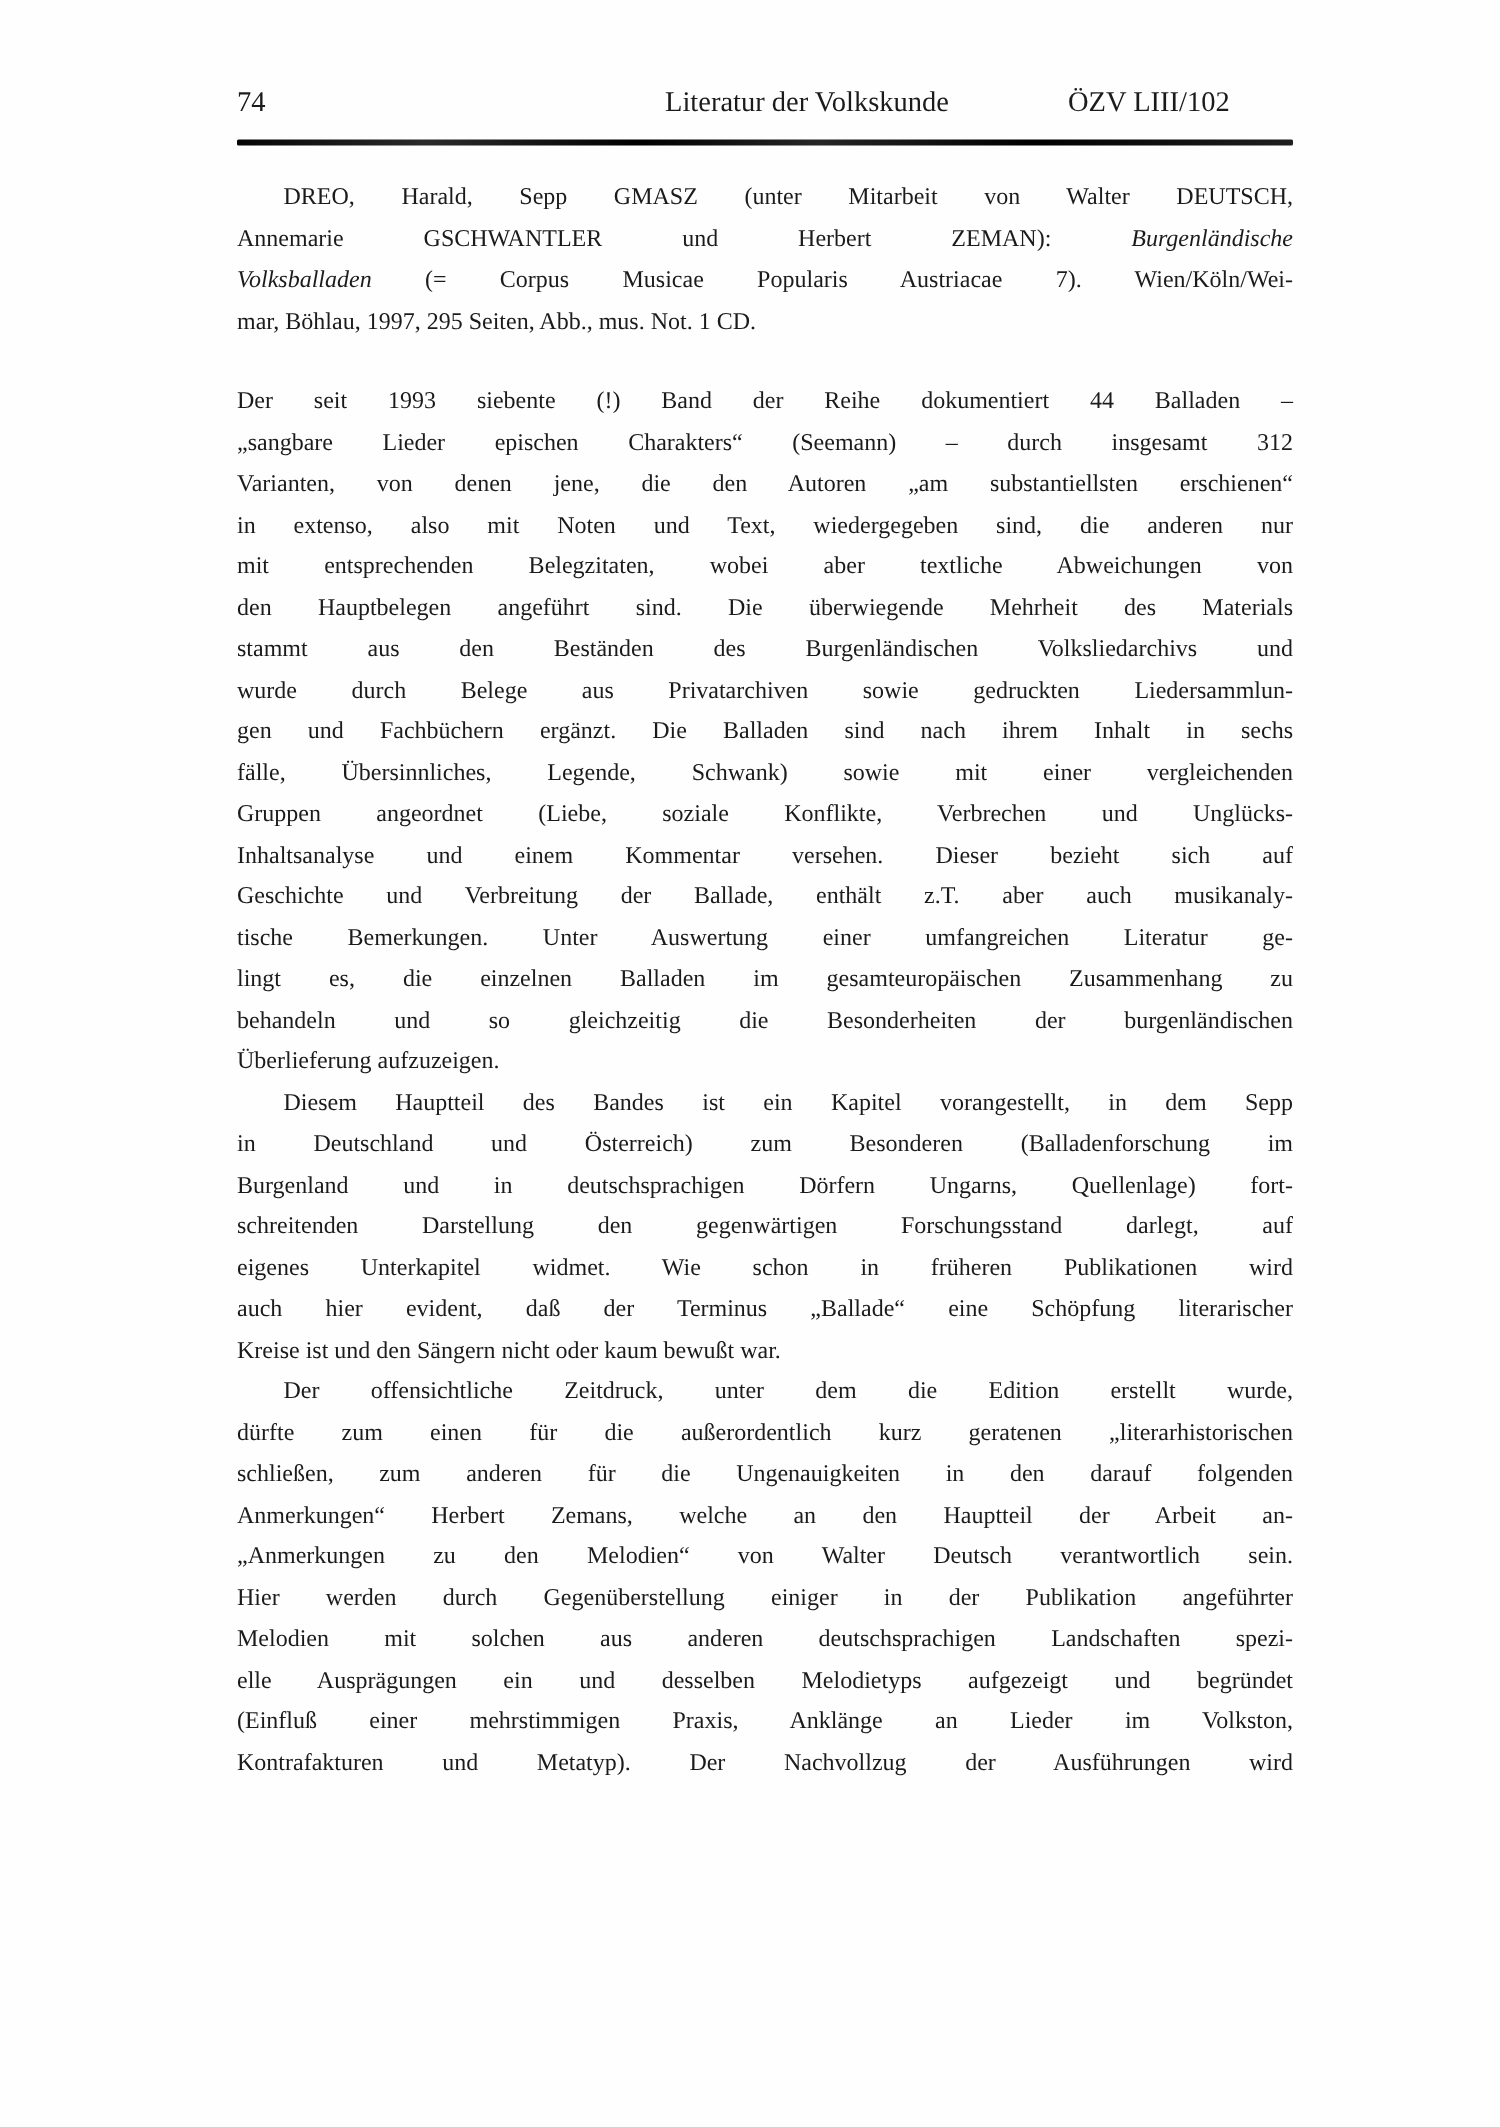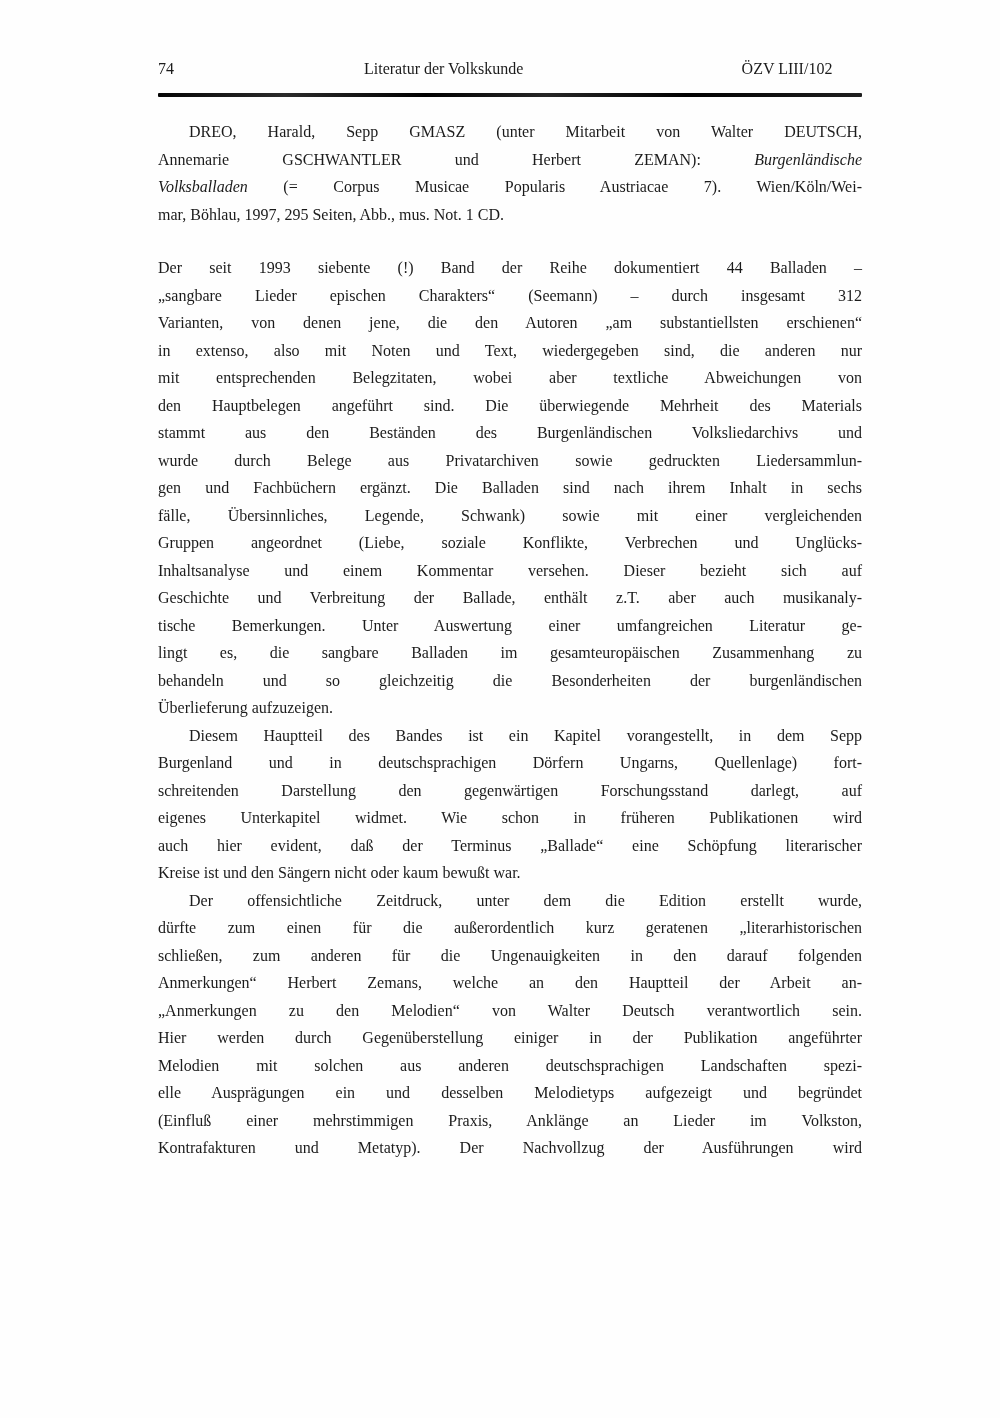--- a/index.html
+++ b/index.html
@@ -12,26 +12,26 @@
   .page {
     position: relative;
     width: 1000px; height: 1418px;
     background: #fefefe;
     overflow: hidden;
   }
   .running-header {
     position: absolute;
     left: 158px; top: 57px; width: 704px;
     display: flex; align-items: baseline;
-    font-size: 16px; line-height: 24px;
+    font-size: 19px; line-height: 24px;
     white-space: nowrap;
   }
   .rh-left  { width: 150px; text-align: left; }
-  .rh-center{ flex: 1; text-align: left; padding-left: 56px; }
-  .rh-right { width: 150px; text-align: center; }
+  .rh-center{ flex: 1; text-align: center; padding-left: 56px; }
+  .rh-right { width: 150px; text-align: left; }
   .header-rule {
     position: absolute;
     left: 158px; top: 93px; width: 704px; height: 4px;
     background: linear-gradient(90deg,#050505 0%,#2b2b2b 18%,#000 38%,#262626 55%,#000 75%,#1f1f1f 100%);
     border-radius: 1px;
   }
   .text-block {
     position: absolute;
     left: 158px; top: 118px; width: 704px;
     font-size: 16px; line-height: 27.5px;
@@ -77,26 +77,27 @@
         <div class="line"><span class="">mit entsprechenden Belegzitaten, wobei aber textliche Abweichungen von</span></div>
         <div class="line"><span class="">den Hauptbelegen angeführt sind. Die überwiegende Mehrheit des Materials</span></div>
         <div class="line"><span class="">stammt aus den Beständen des Burgenländischen Volksliedarchivs und</span></div>
         <div class="line"><span class="">wurde durch Belege aus Privatarchiven sowie gedruckten Liedersammlun-</span></div>
         <div class="line"><span class="">gen und Fachbüchern ergänzt. Die Balladen sind nach ihrem Inhalt in sechs</span></div>
         <div class="line"><span class="">fälle, Übersinnliches, Legende, Schwank) sowie mit einer vergleichenden</span></div>
         <div class="line"><span class="">Gruppen angeordnet (Liebe, soziale Konflikte, Verbrechen und Unglücks-</span></div>
         <div class="line"><span class="">Inhaltsanalyse und einem Kommentar versehen. Dieser bezieht sich auf</span></div>
         <div class="line"><span class="">Geschichte und Verbreitung der Ballade, enthält z.T. aber auch musikanaly-</span></div>
         <div class="line"><span class="">tische Bemerkungen. Unter Auswertung einer umfangreichen Literatur ge-</span></div>
-        <div class="line"><span class="">lingt es, die sangbare Balladen im gesamteuropäischen Zusammenhang zu</span></div>
+        <div class="line"><span class="">lingt es, die einzelnen Balladen im gesamteuropäischen Zusammenhang zu</span></div>
         <div class="line"><span class="">behandeln und so gleichzeitig die Besonderheiten der burgenländischen</span></div>
         <div class="line short"><span class="">Überlieferung aufzuzeigen.</span></div>
       </div>
       <div class="para">
         <div class="line indent"><span class="">Diesem Hauptteil des Bandes ist ein Kapitel vorangestellt, in dem Sepp</span></div>
+        <div class="line"><span class="">in Deutschland und Österreich) zum Besonderen (Balladenforschung im</span></div>
         <div class="line"><span class="">Burgenland und in deutschsprachigen Dörfern Ungarns, Quellenlage) fort-</span></div>
         <div class="line"><span class="">schreitenden Darstellung den gegenwärtigen Forschungsstand darlegt, auf</span></div>
         <div class="line"><span class="">eigenes Unterkapitel widmet. Wie schon in früheren Publikationen wird</span></div>
         <div class="line"><span class="">auch hier evident, daß der Terminus „Ballade“ eine Schöpfung literarischer</span></div>
         <div class="line short"><span class="">Kreise ist und den Sängern nicht oder kaum bewußt war.</span></div>
       </div>
       <div class="para">
         <div class="line indent"><span class="">Der offensichtliche Zeitdruck, unter dem die Edition erstellt wurde,</span></div>
         <div class="line"><span class="">dürfte zum einen für die außerordentlich kurz geratenen „literarhistorischen</span></div>
         <div class="line"><span class="">schließen, zum anderen für die Ungenauigkeiten in den darauf folgenden</span></div>

